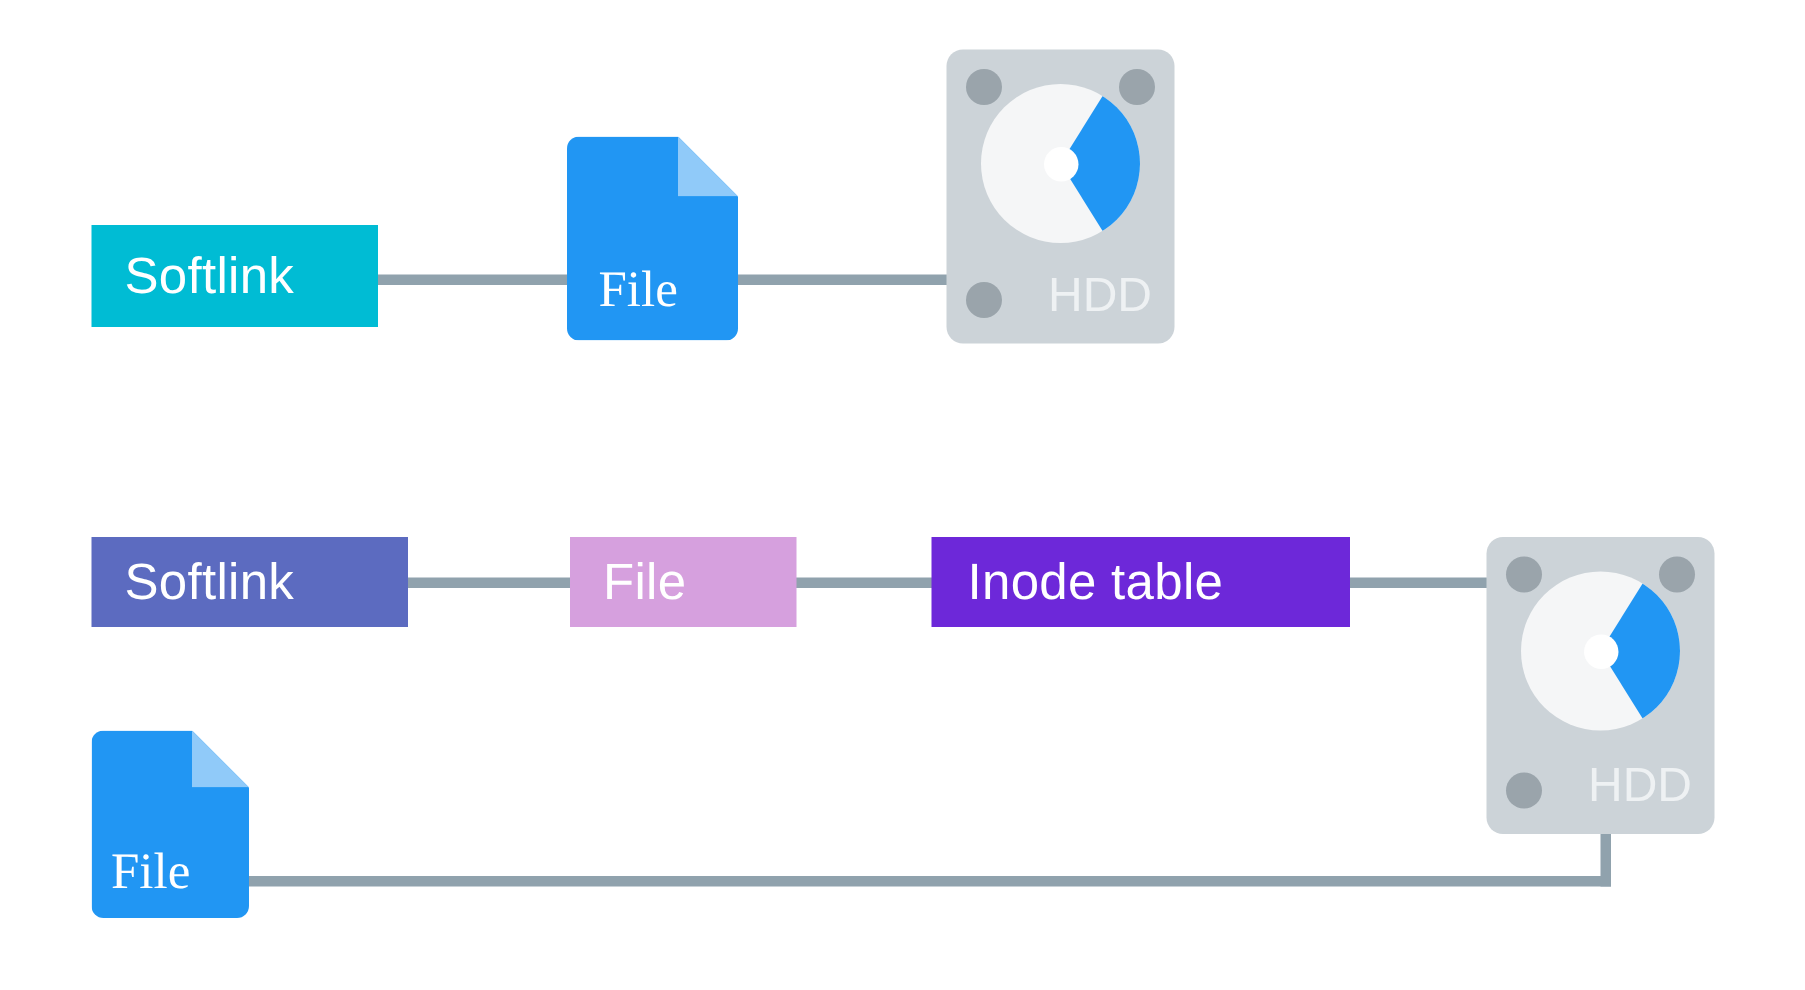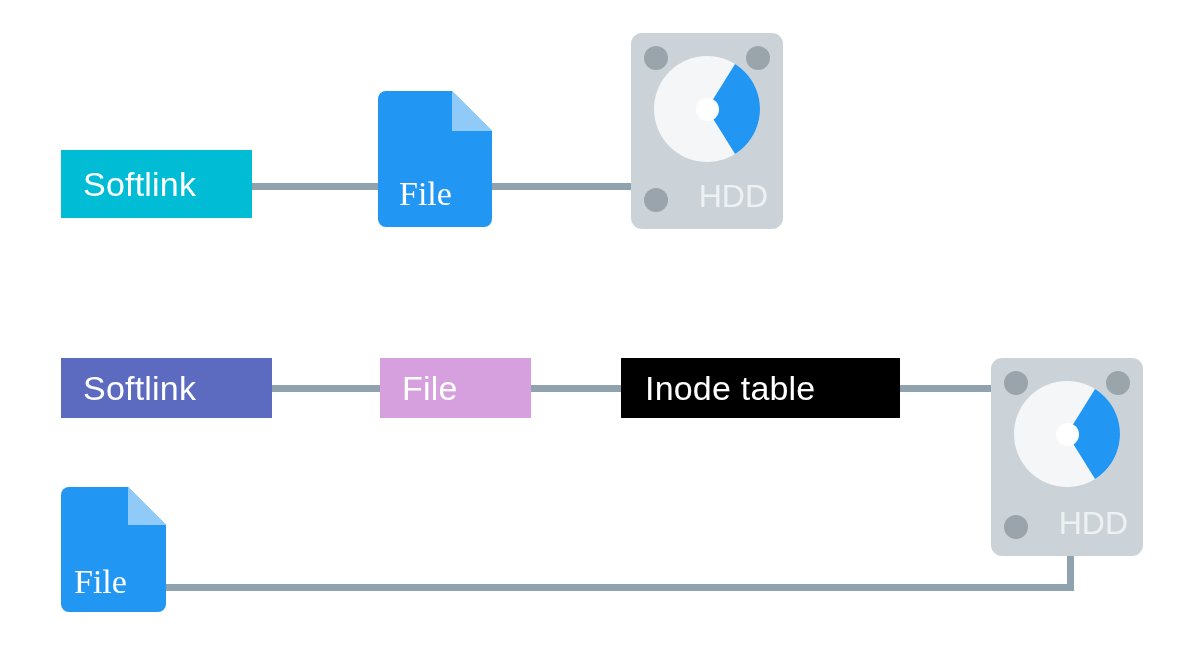--- a/index.html
+++ b/index.html
@@ -152,21 +152,21 @@
   </div>
 
   <div class="label-box" id="n-hardlink" style="left: 61px; top: 358px; width: 211px; height: 60px; background: rgb(92, 107, 192); color: rgb(255, 255, 255); font-size: 34px; padding-left: 22px;">
     <span class="box-text">Softlink</span>
   </div>
 
   <div class="label-box" id="n-inode" style="left: 380px; top: 358px; width: 151px; height: 60px; background: rgb(214, 160, 222); color: rgb(255, 255, 255); font-size: 34px; padding-left: 22px;">
     <span class="box-text">File</span>
   </div>
 
-  <div class="label-box" id="n-inode-table" style="left: 621px; top: 358px; width: 279px; height: 60px; background: #000000; color: rgb(255, 255, 255); font-size: 34px; padding-left: 24px;">
+  <div class="label-box" id="n-inode-table" style="left: 621px; top: 358px; width: 279px; height: 60px; background: #6d28d9; color: rgb(255, 255, 255); font-size: 34px; padding-left: 24px;">
     <span class="box-text">Inode table</span>
   </div>
 
   <div class="file-icon" id="n-file-bottom" style="left: 61px; top: 487px; width: 105px; height: 125px;">
     <div class="file-body" style="background: rgb(33, 150, 243); clip-path: polygon(0px 0px, 67px 0px, 105px 38px, 105px 100%, 0px 100%);"></div>
     <div class="file-fold" style="width: 38px; height: 38px; background: rgb(144, 202, 249); clip-path: polygon(0px 0px, 100% 100%, 0px 100%);"></div>
     <div class="file-label" style="color: rgb(255, 255, 255); font-size: 34px; left: 13px; top: 78px;">File</div>
   </div>
 
   <div class="hdd-icon" id="n-hdd-bottom" style="left: 991px; top: 358px; width: 152px; height: 198px;">

